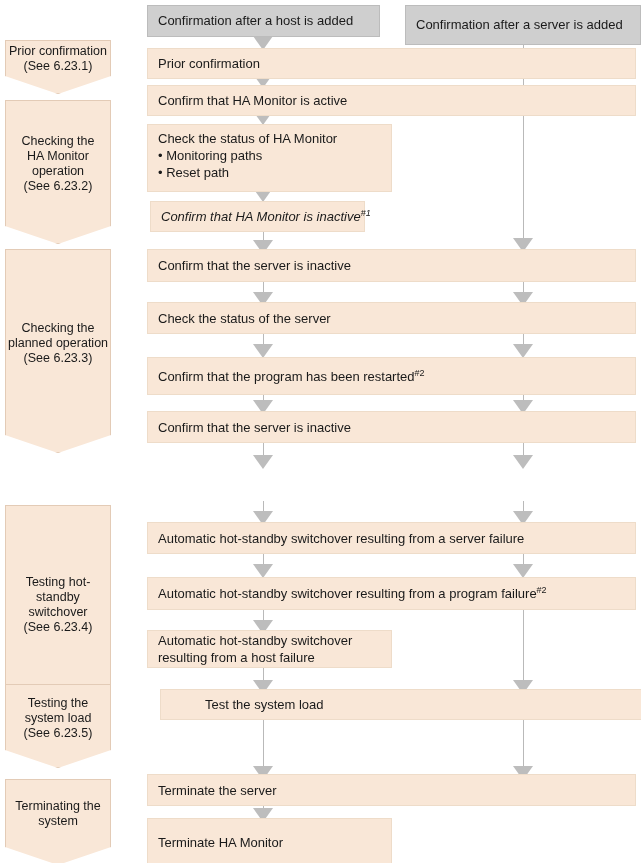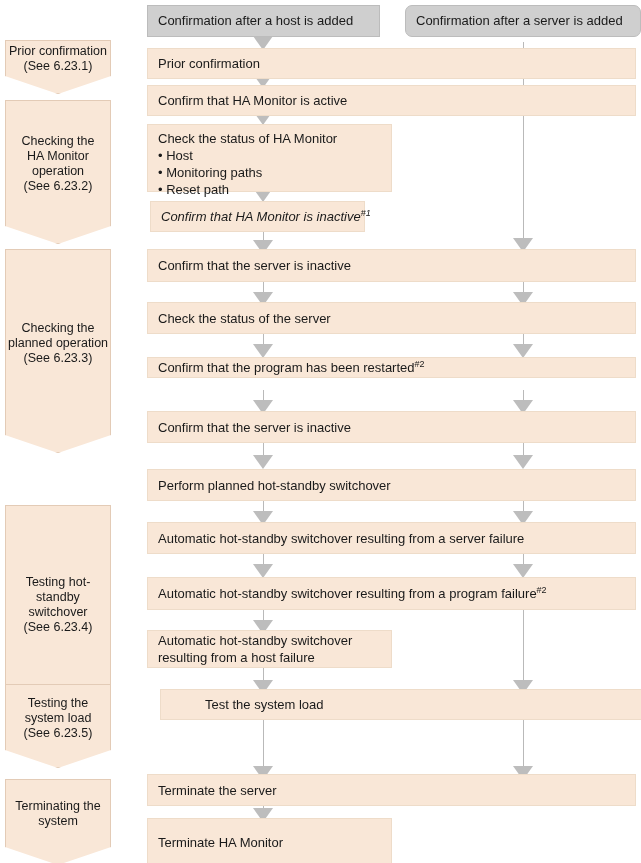--- a/index.html
+++ b/index.html
@@ -171,21 +171,21 @@
 
   <div class="conn" style="left:523px; top:610px; height:76px;"></div>
   <div class="arrow" style="left:513px; top:680px;"></div>
 
   <div class="conn" style="left:523px; top:720px; height:54px;"></div>
   <div class="arrow" style="left:513px; top:766px;"></div>
 
   <div class="header-box" style="left:147px; top:5px; width:233px; height:32px;">
     <span>Confirmation after a host is added</span>
   </div>
-  <div class="header-box" style="left:405px; top:5px; width:236px; height:32px;border-radius:7px;">
+  <div class="header-box" style="left:405px; top:5px; width:236px; height:40px;">
     <span>Confirmation after a server is added</span>
   </div>
 
   <div class="stage" style="top:40px; height:54px;">
     <div>
       <span>Prior confirmation</span>
       <span>(See 6.23.1)</span>
     </div>
   </div>
 
@@ -233,48 +233,44 @@
   <div class="step" style="left:147px; top:48px; width:489px; height:31px;">
     <span class="line">Prior confirmation</span>
   </div>
 
   <div class="step" style="left:147px; top:85px; width:489px; height:31px;">
     <span class="line">Confirm that HA Monitor is active</span>
   </div>
 
   <div class="step" style="left:147px; top:124px; width:245px; height:68px; justify-content:flex-start; padding-top:5px;">
     <span class="line">Check the status of HA Monitor</span>
-    <span class="bullet">• Host</span>
     <span class="bullet">• Monitoring paths</span>
     <span class="bullet">• Reset path</span>
   </div>
 
   <div class="step" style="left:150px; top:201px; width:215px; height:31px;font-style:italic;">
     <span class="line"><span>Confirm that HA Monitor is inactive</span><sup>#1</sup></span>
   </div>
 
   <div class="step" style="left:147px; top:249px; width:489px; height:33px;">
     <span class="line">Confirm that the server is inactive</span>
   </div>
 
   <div class="step" style="left:147px; top:302px; width:489px; height:32px;">
     <span class="line">Check the status of the server</span>
   </div>
 
-  <div class="step" style="left:147px; top:357px; width:489px; height:21px;">
+  <div class="step" style="left:147px; top:357px; width:489px; height:38px;">
     <span class="line"><span>Confirm that the program has been restarted</span><sup>#2</sup></span>
   </div>
 
   <div class="step" style="left:147px; top:411px; width:489px; height:32px;">
     <span class="line">Confirm that the server is inactive</span>
   </div>
 
-  <div class="step" style="left:147px; top:469px; width:489px; height:32px;">
-    <span class="line">Perform planned hot-standby switchover</span>
-  </div>
 
   <div class="step" style="left:147px; top:522px; width:489px; height:32px;">
     <span class="line">Automatic hot-standby switchover resulting from a server failure</span>
   </div>
 
   <div class="step" style="left:147px; top:577px; width:489px; height:33px;">
     <span class="line"><span>Automatic hot-standby switchover resulting from a program failure</span><sup>#2</sup></span>
   </div>
 
   <div class="step" style="left:147px; top:630px; width:245px; height:38px;">

